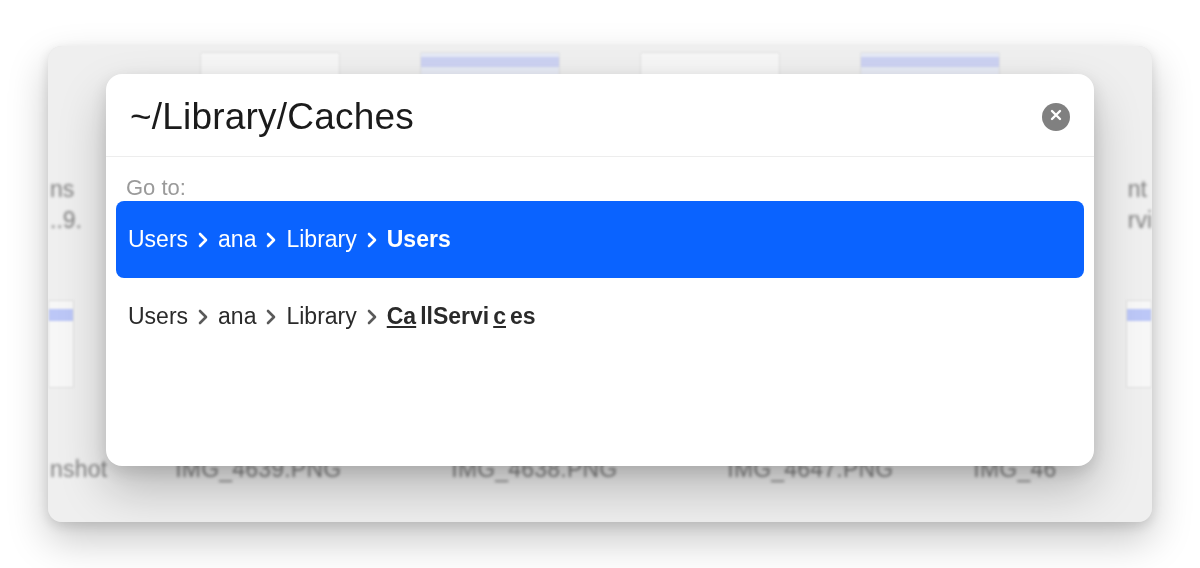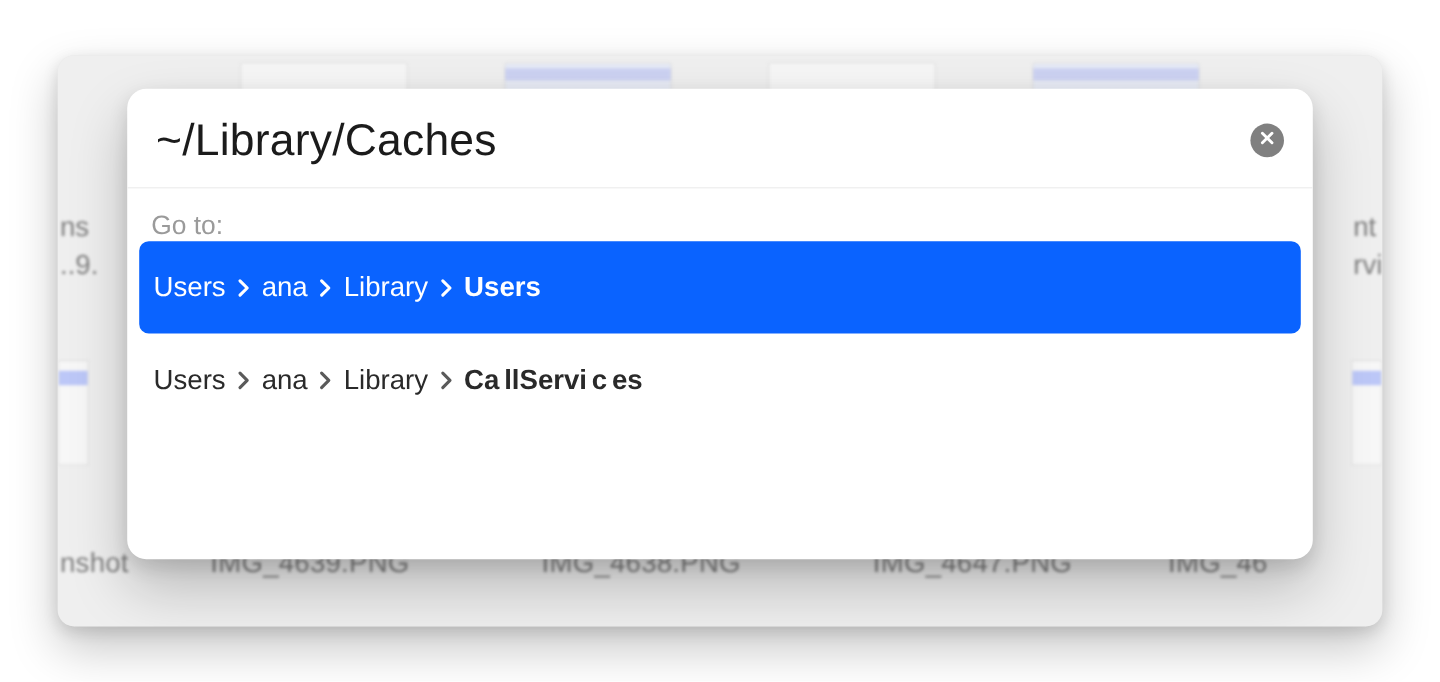--- a/index.html
+++ b/index.html
@@ -195,21 +195,21 @@
     }
     .chevron {
       display: inline-flex;
       align-items: center;
       margin: 0 6px;
     }
     .chevron svg { width: 10px; height: 16px; }
     .result-item.selected .chevron svg path { stroke: #ffffff; }
     .result-item.unselected .chevron svg path { stroke: #5a5a5a; }
     .match { font-weight: 700; }
-    .partial-match { font-weight: 700; }
+    .partial-match { font-weight: 700; text-decoration: underline; }
     .nomatch { font-weight: 700; }
   </style>
 </head>
 <body>
 
 <div class="window-frame">
   <div class="desktop">
     <div class="bg-thumbs-top">
       <div class="bg-thumb"></div>
       <div class="bg-thumb acc">

